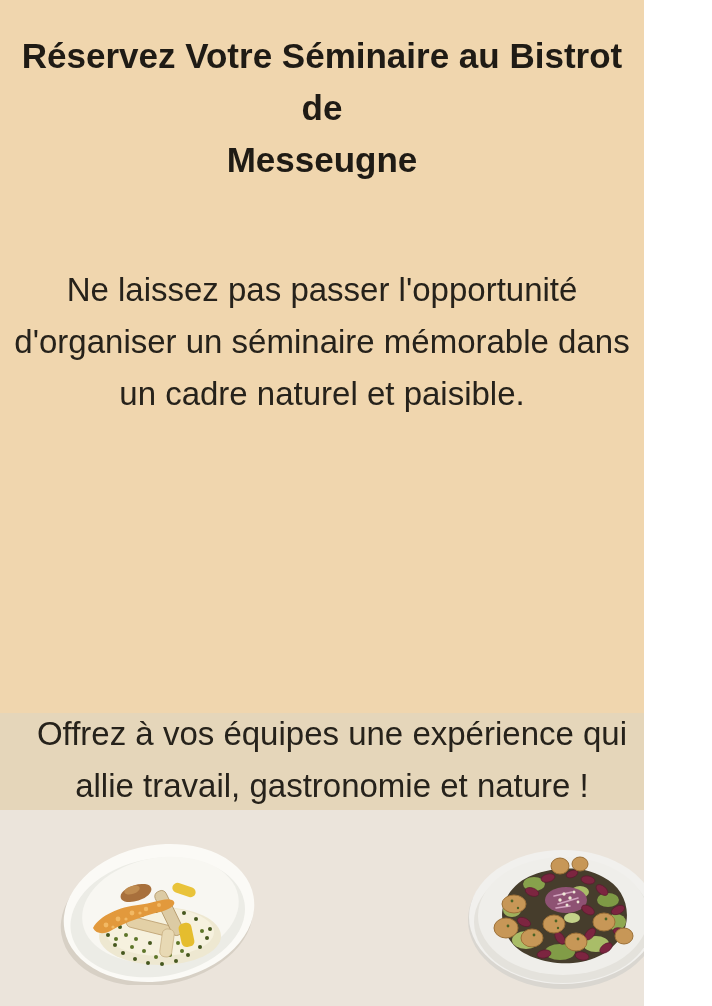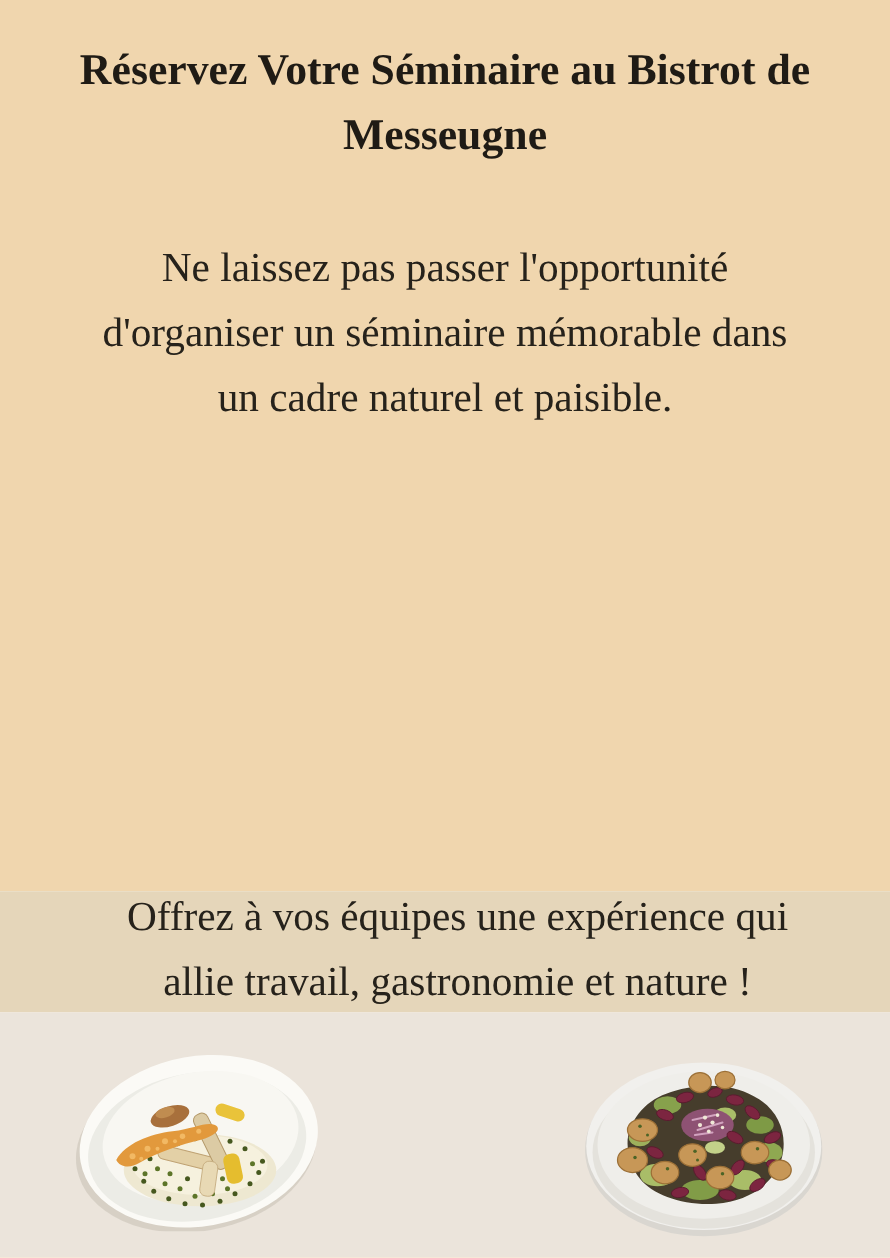--- a/index.html
+++ b/index.html
@@ -1,21 +1,21 @@
 <!DOCTYPE html>
 <html><head>
 <meta charset="utf-8">
 <style>
   html, body { margin: 0; padding: 0; }
   .page {
     position: relative;
-    width: 712px;
+    width: 644px;
     height: 1006px;
     overflow: hidden;
-    font-family: Liberation Serif, serif;
+    font-family: Liberation Sans, sans-serif;
     color: #26221b;
   }
   .intro {
     height: 713px;
     background: #f0d6ae;
     text-align: center;
   }
   .title {
     margin: 0;
     padding-top: 30px;
@@ -24,21 +24,21 @@
     line-height: 52px;
     color: #1f1b15;
     white-space: pre-line;
   }
   .para {
     margin: 0;
     font-size: 33px;
     line-height: 52px;
     white-space: pre-line;
   }
-  .para.p1 { margin-top: 55px; }
+  .para.p1 { margin-top: 78px; }
   .para.p2 { margin-top: 51px; }
   .highlight {
     height: 97px;
     background: #e5d6ba;
     text-align: center;
   }
   .highlight .para {
     position: relative;
     top: -5px;
     padding-left: 20px;

